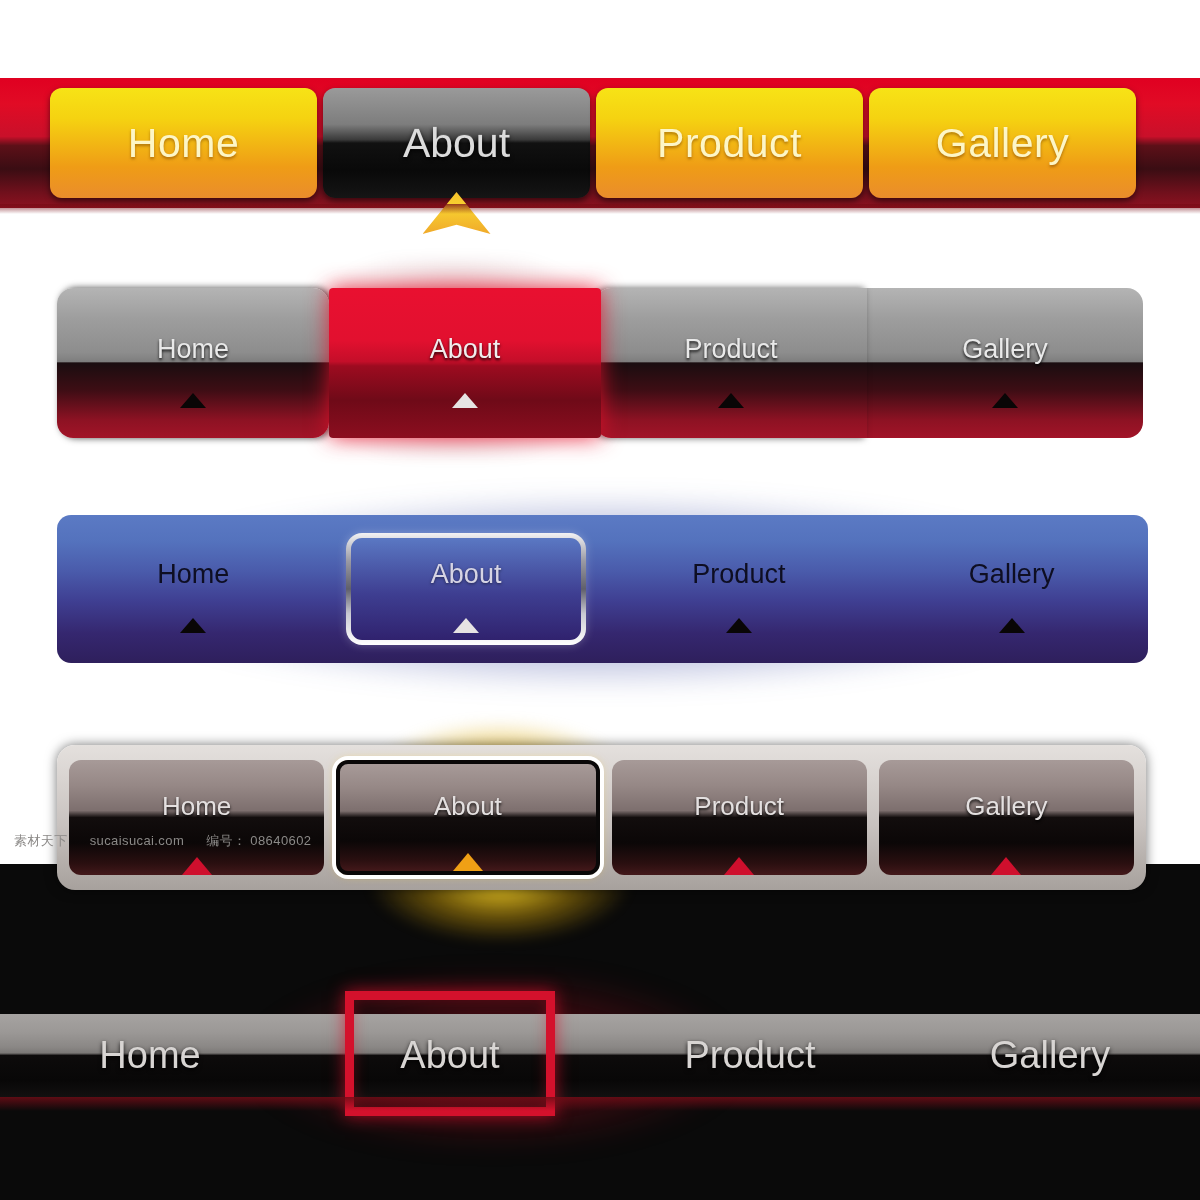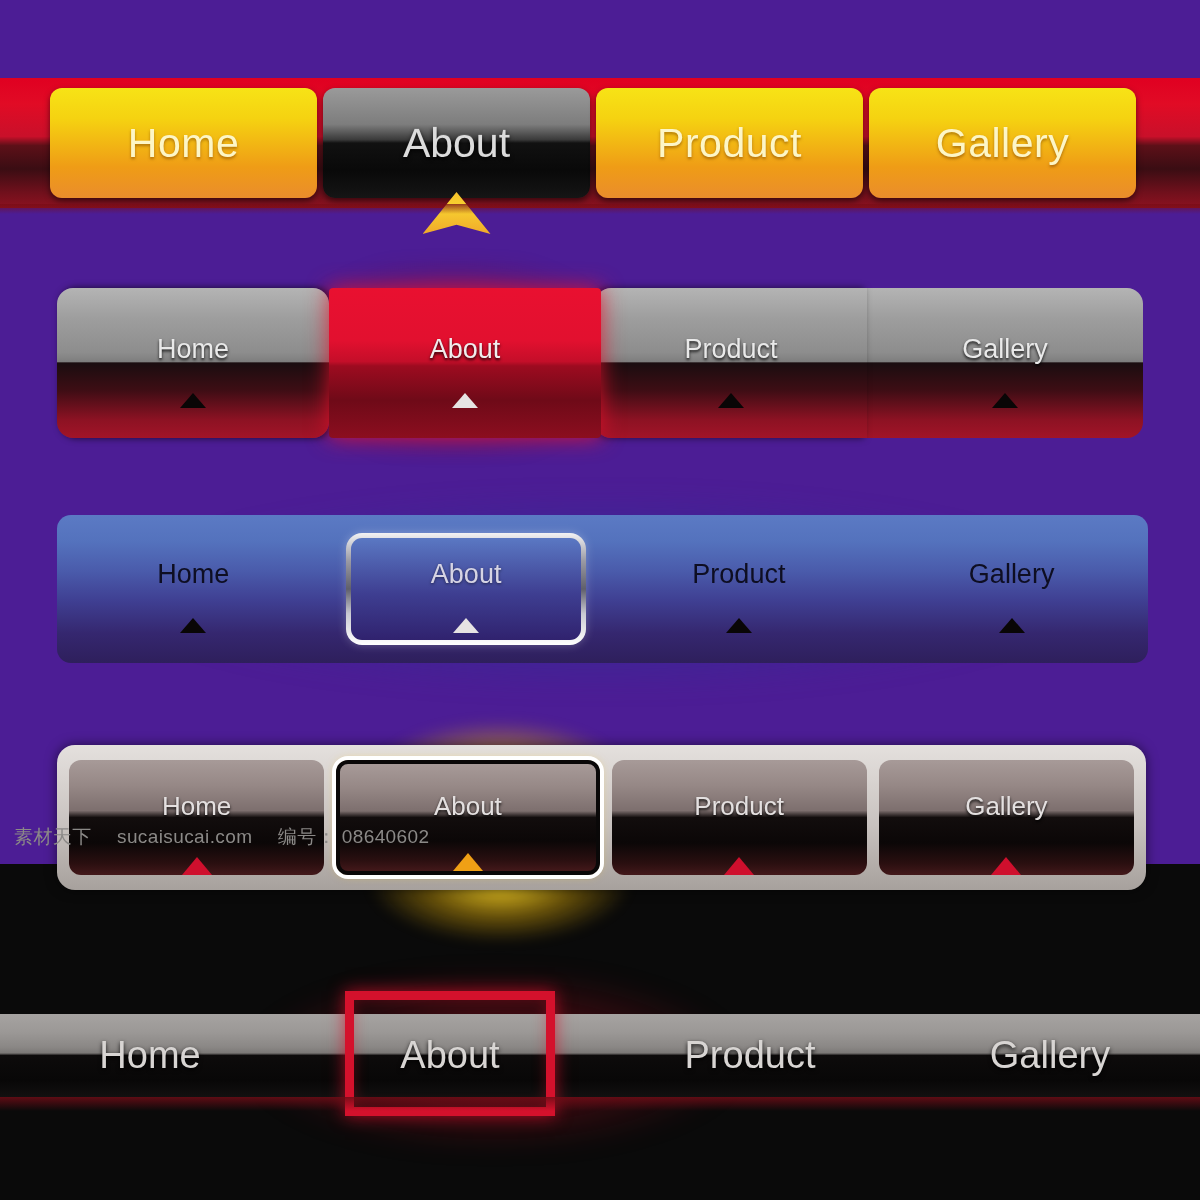--- a/index.html
+++ b/index.html
@@ -2,21 +2,21 @@
 <html><head>
 <meta charset="utf-8">
 <style>
   * { box-sizing: border-box; margin: 0; padding: 0; }
   html, body {
     width: 1200px; height: 1200px;
     background: #0a0a0a;
     font-family: "Liberation Sans", sans-serif;
     overflow: hidden;
   }
-  .stage { position: relative; width: 1200px; height: 864px; background:#4c1d95; }
+  .stage { position: relative; width: 1200px; height: 864px; background:#ffffff; }
 
   
   .bar1 {
     position: absolute; left: 0; top: 78px; width: 1200px; height: 130px;
     background:
       linear-gradient(180deg,
         #e00021 0%, #e10b25 20%,
         #c9102a 45%, #5d1018 52%,
         #3a0d13 70%, #70101c 88%, #8d1220 100%);
   }
@@ -197,21 +197,21 @@
   .b5frame{
     position:absolute; left:50%; transform:translateX(-50%); top:-43px;
     width:210px; height:125px; border:9px solid #d4112c;
     box-shadow: 0 0 16px rgba(214,16,44,.75), inset 0 0 14px rgba(214,16,44,.35);
     pointer-events:none;
   }
 
   
   .watermark{
     position:absolute; left:14px; bottom:14px;
-    font-size:19px; color:#8b8987; letter-spacing:.4px;
+    font-size:13px; color:#8b8987; letter-spacing:.4px;
     white-space:nowrap;
   }
   .watermark .sep{ display:inline-block; width:14px; }
 </style>
 </head>
 <body>
 
 <div class="stage">
 
   <div class="bar1">

